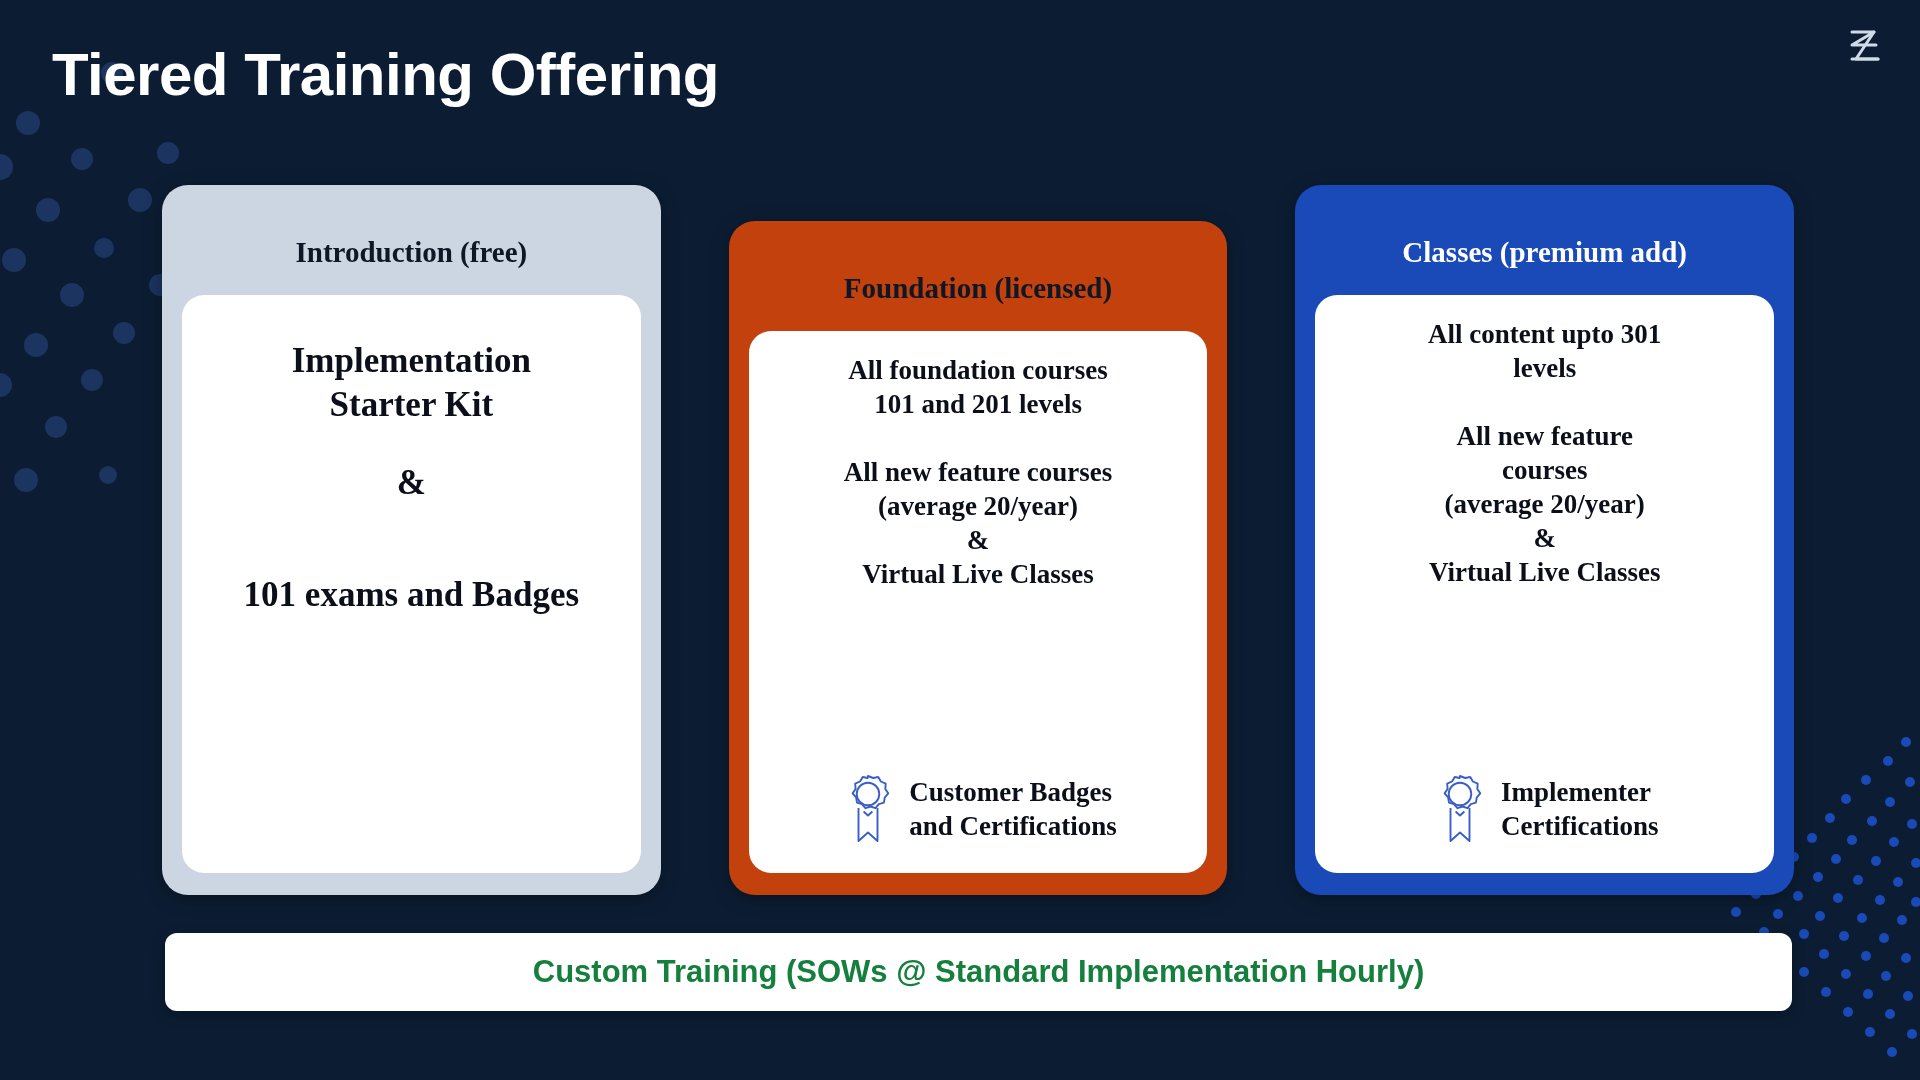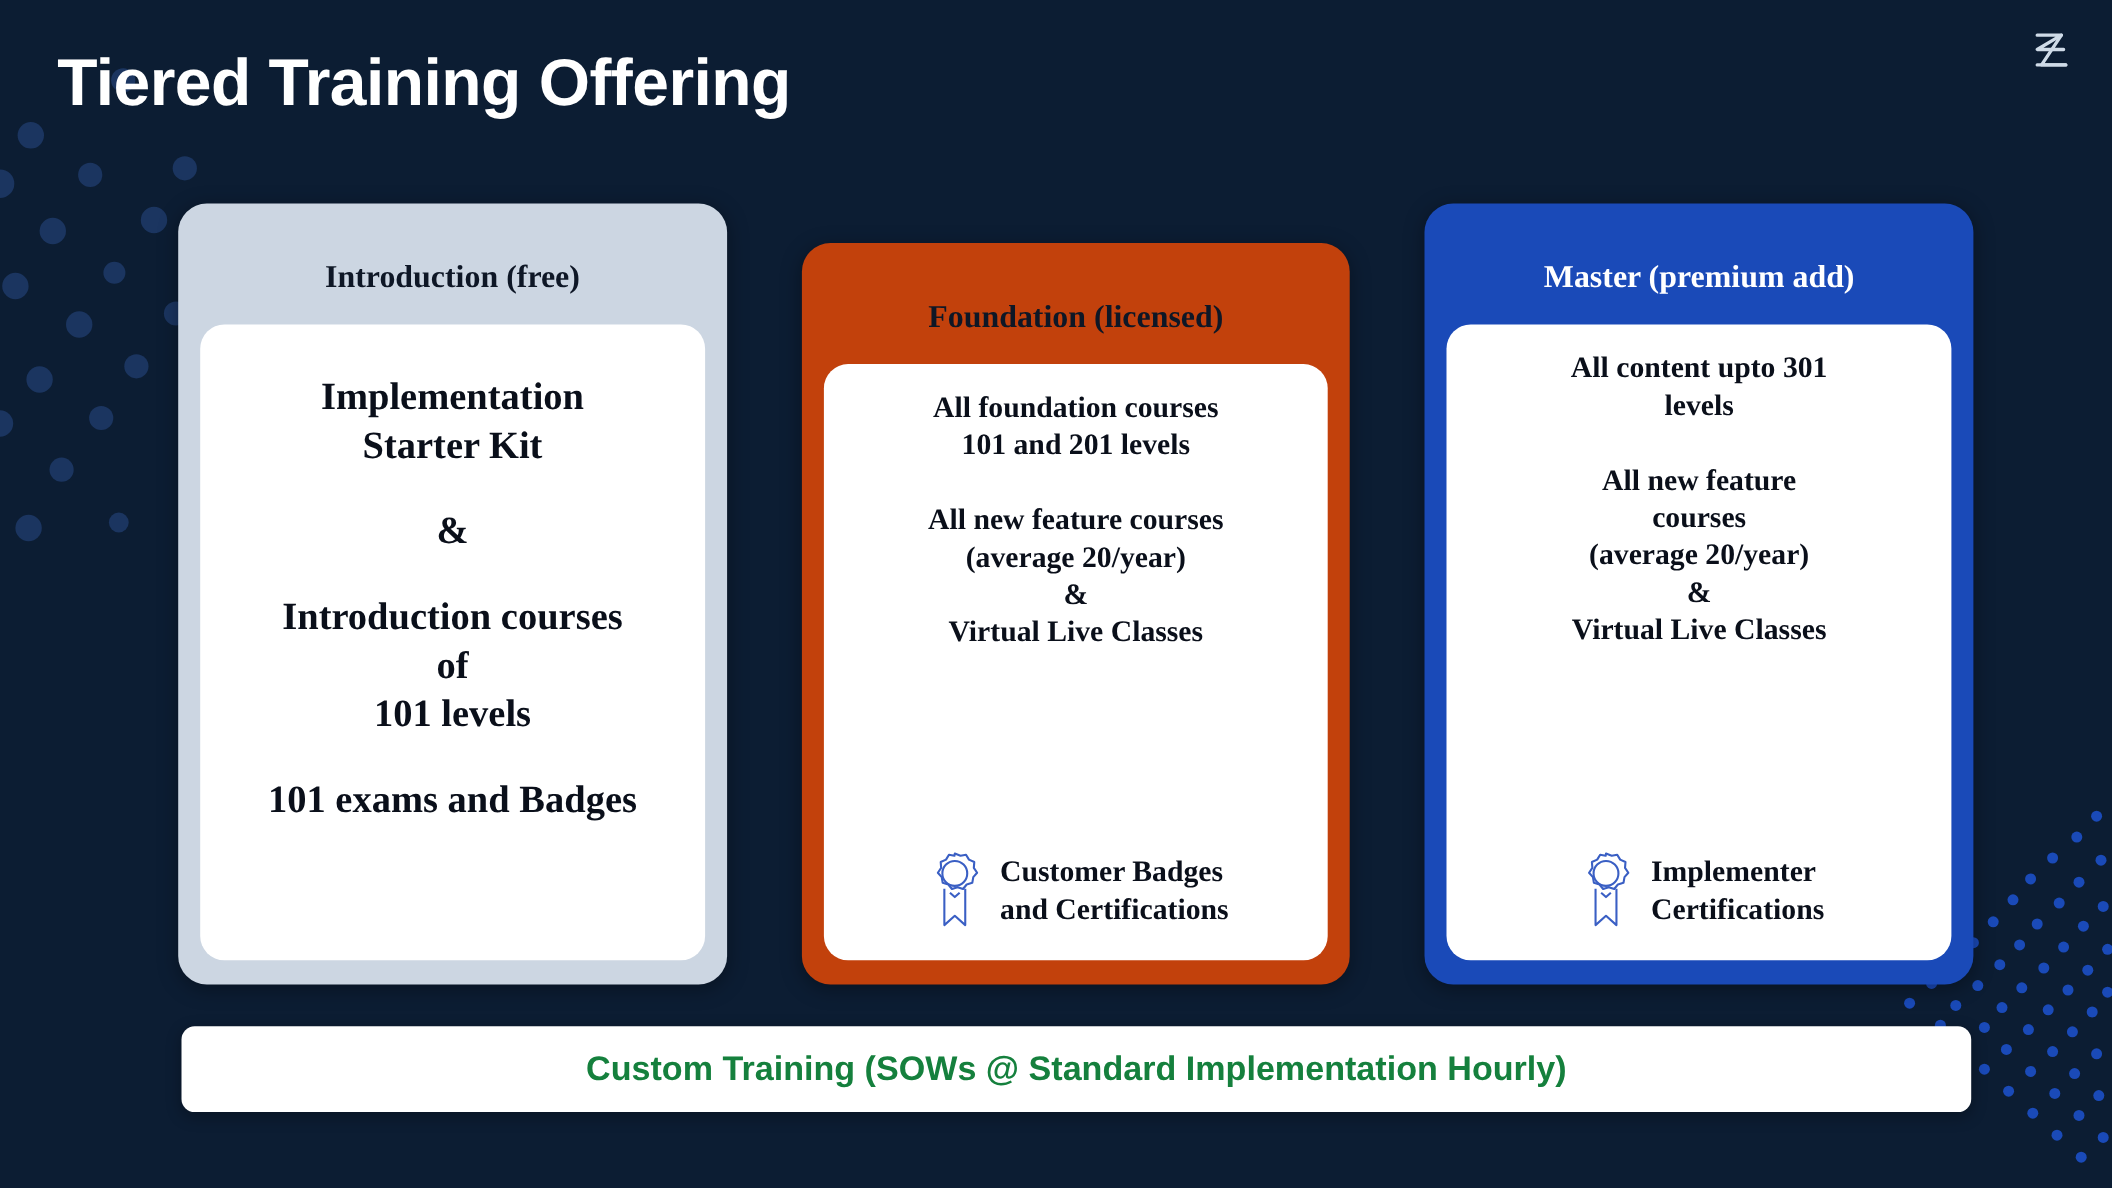--- a/index.html
+++ b/index.html
@@ -237,23 +237,20 @@
 
   <div class="card intro">
     <div class="card-title">Introduction (free)</div>
     <div class="card-body">
       <div class="spacer-sm"></div>
       <div class="blk">Implementation
 Starter Kit</div>
       <div class="spacer-md"></div>
       <div class="blk">&amp;</div>
       <div class="spacer-md"></div>
-      <div class="blk">Introduction courses
-of
-101 levels</div>
       <div class="spacer-md"></div>
       <div class="blk">101 exams and Badges</div>
       <div class="spacer-grow"></div>
     </div>
   </div>
 
   <div class="card foundation">
     <div class="card-title">Foundation (licensed)</div>
     <div class="card-body">
       <div class="blk">All foundation courses
@@ -276,21 +273,21 @@
             </g>
           </svg>
         </span>
         <span class="badge-label">Customer Badges
 and Certifications</span>
       </div>
     </div>
   </div>
 
   <div class="card master">
-    <div class="card-title">Master (premium add)</div>
+    <div class="card-title">Classes (premium add)</div>
     <div class="card-body">
       <div class="blk">All content upto 301
 levels</div>
       <div class="spacer-md"></div>
       <div class="blk">All new feature
 courses
 (average 20/year)
 &amp;
 Virtual Live Classes</div>
       <div class="spacer-grow"></div>

